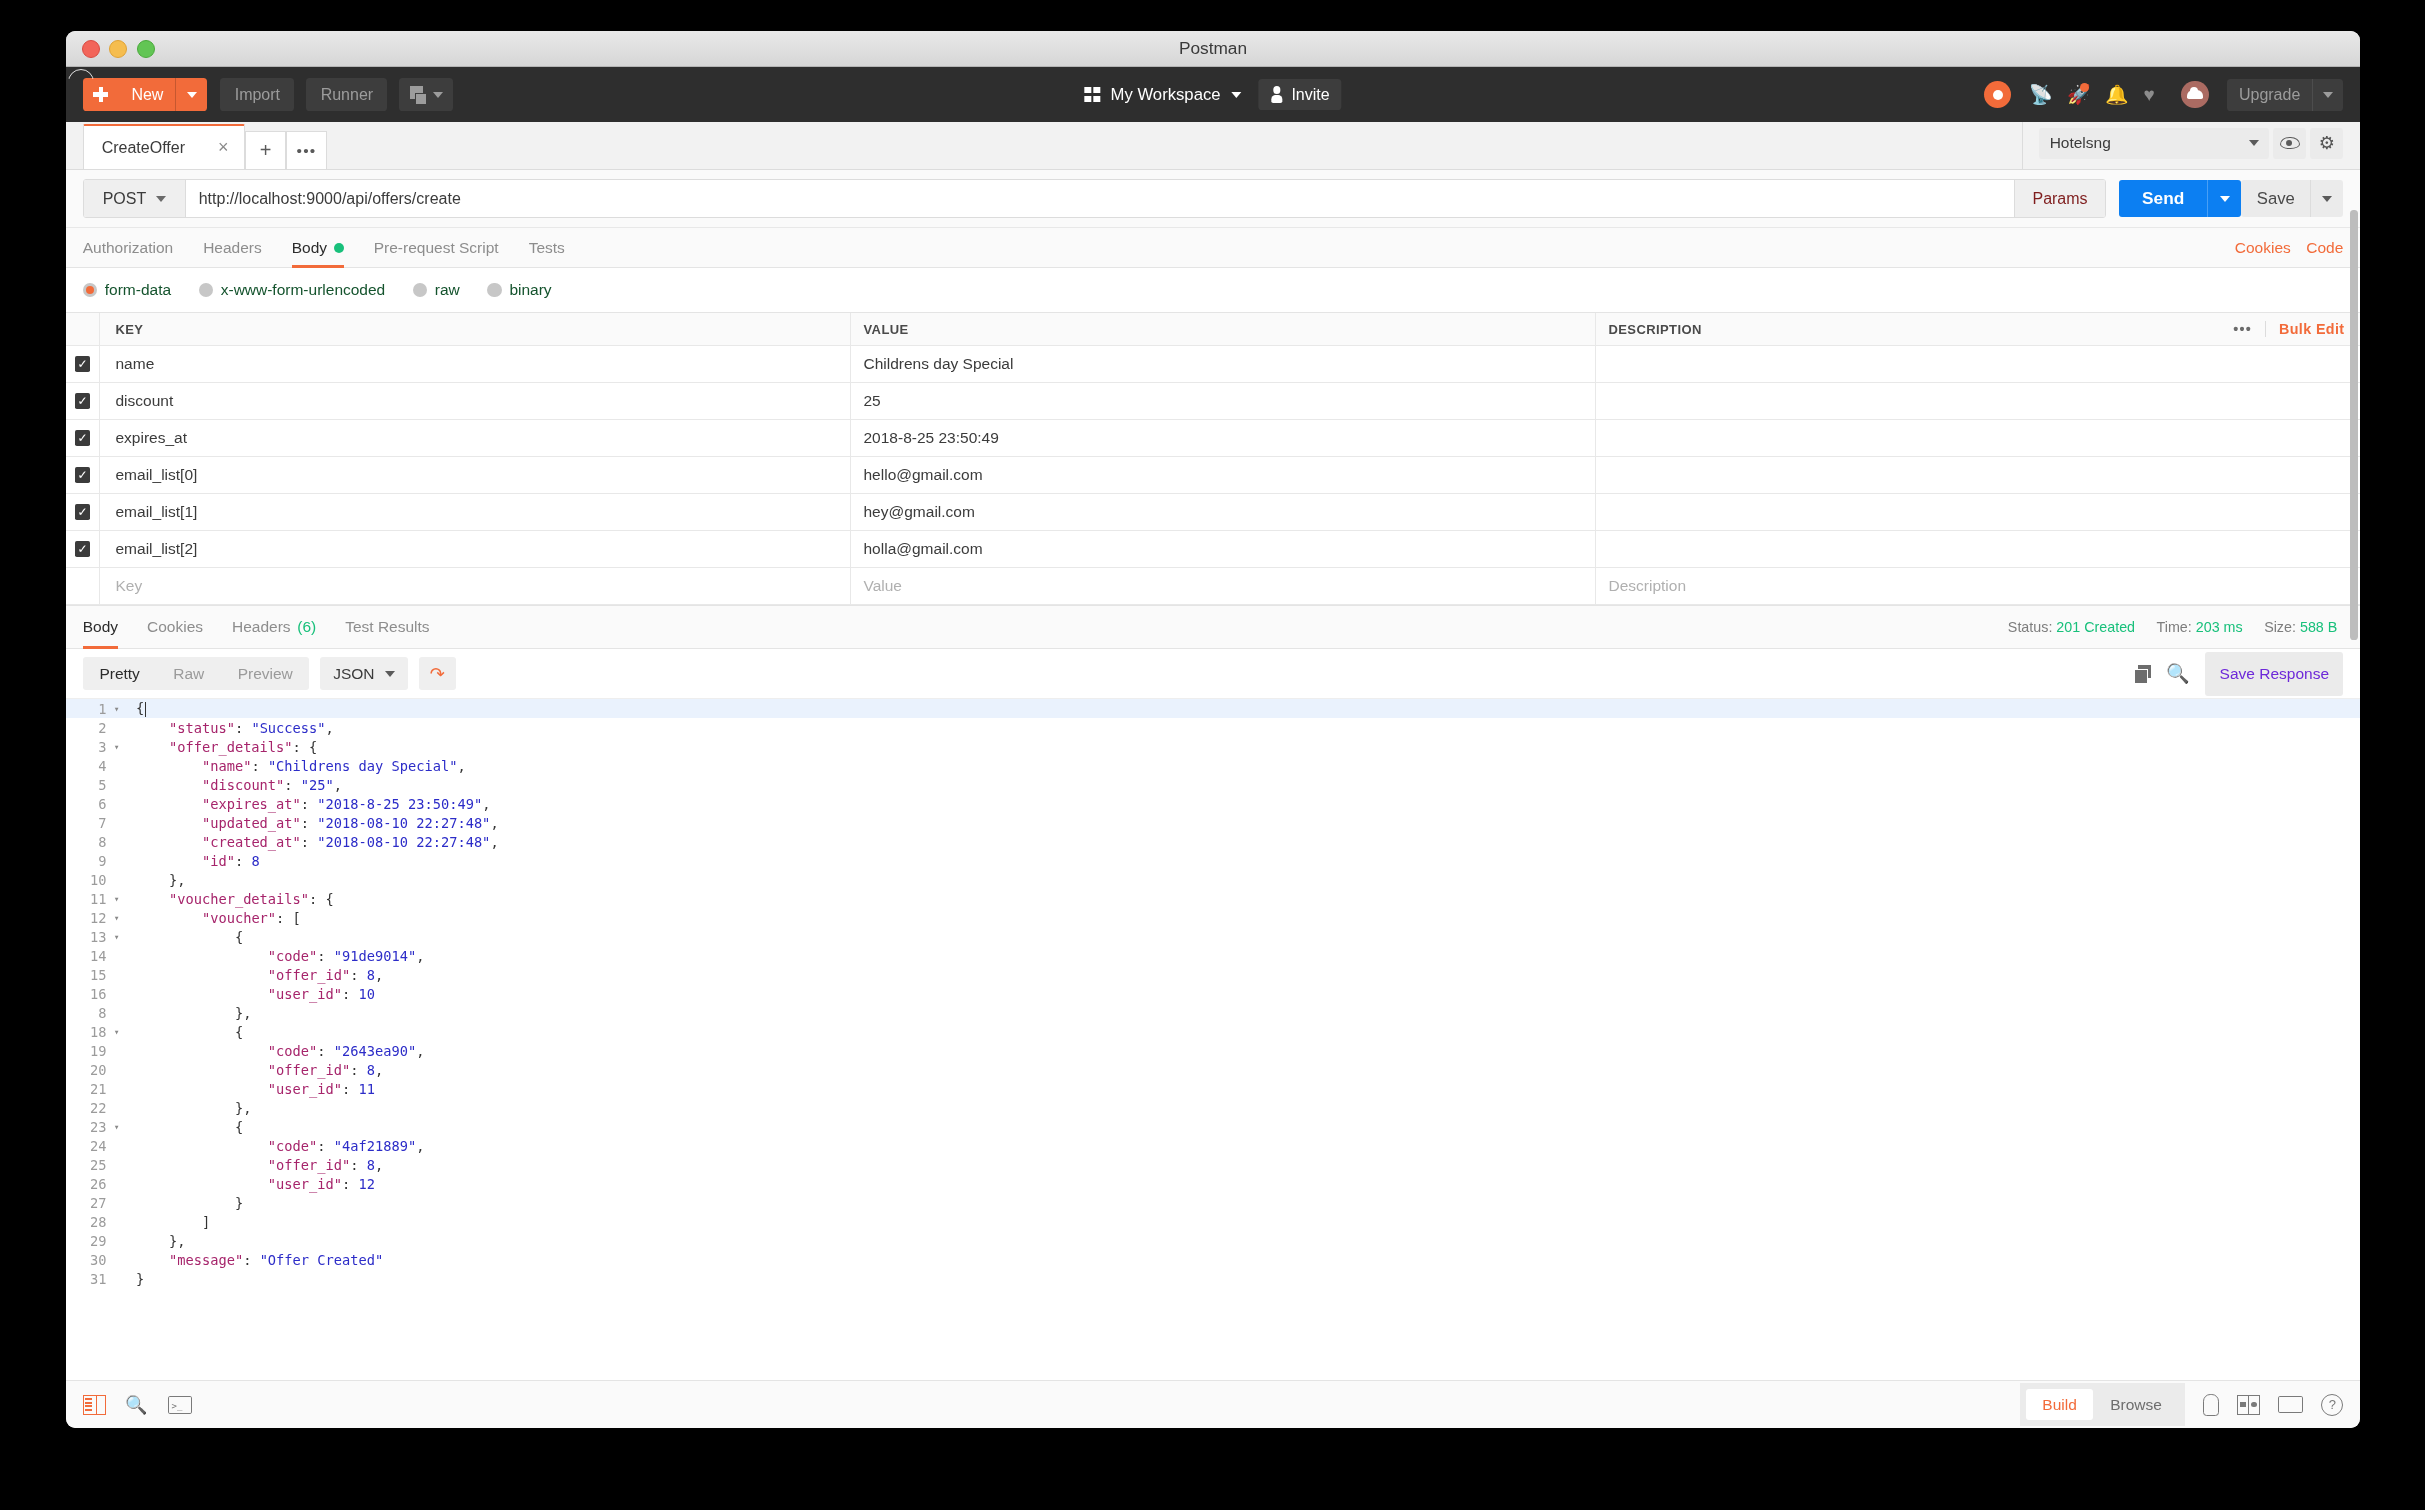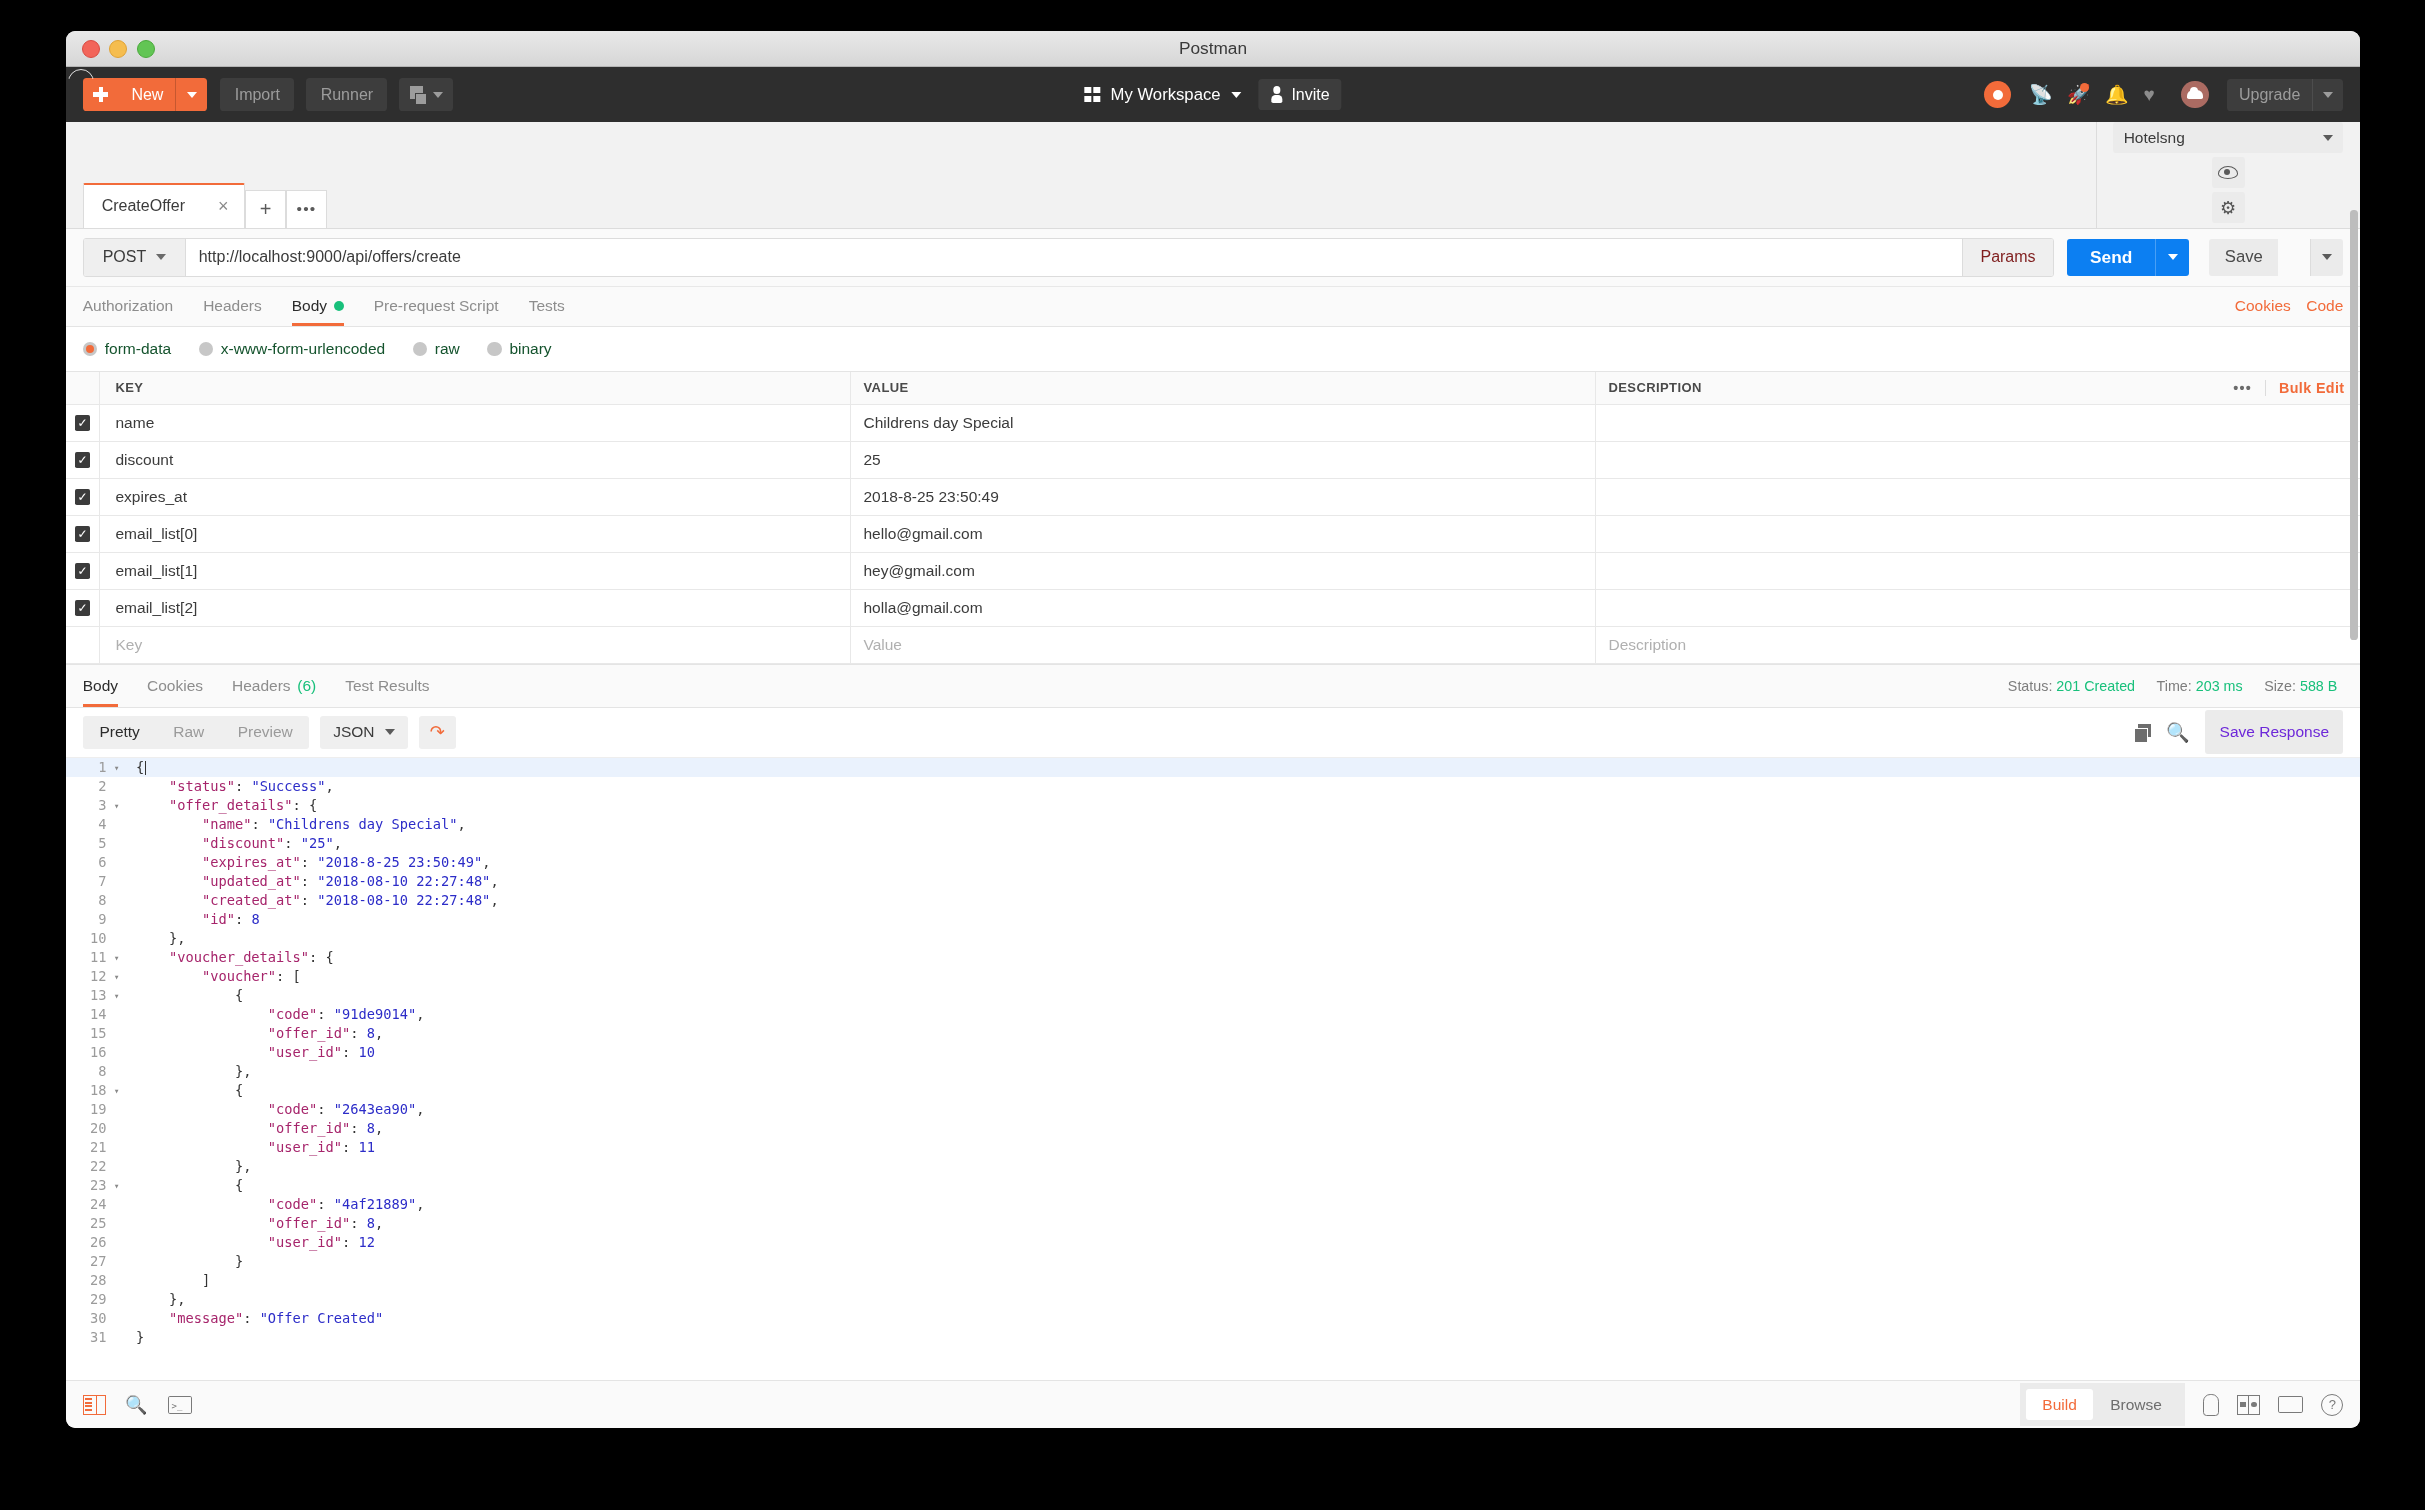--- a/index.html
+++ b/index.html
@@ -280,22 +280,22 @@
   .send-btn {
     background: #0c7ff2; color: #fff; font-size: 17.3px; font-weight: bold;
     display: flex; align-items: center; padding: 0 23px;
   }
   .send-caret {
     background: #0c7ff2; width: 33px;
     display: flex; align-items: center; justify-content: center;
     border-left: 0.6px solid rgba(255,255,255,.25); color: #fff;
   }
   .save-grp {
-    display: flex; height: 37px; margin-left: 20px;
-    border-radius: 3px; overflow: hidden; gap: 32px;
+    display: flex; height: 37px; margin-left: 0;
+    border-radius: 3px; overflow: hidden;
   }
   .save-btn { background: #ebebeb; color: #4a4a4a; font-size: 16.7px; display:flex;align-items:center;padding: 0 15.5px; }
   .save-caret { background:#ebebeb; width: 32px; display:flex;align-items:center;justify-content:center;border-left:0.6px solid #dcdcdc;color:#5a5a5a;}
 
   
   #reqtabs {
     flex: 0 0 39px;
     background: #fafafa;
     display: flex; align-items: center;
     padding: 0 16.7px;
@@ -564,21 +564,21 @@
   </div>
 
   <div id="tabstrip">
     <div class="req-tab">
       <span>CreateOffer</span>
       <span class="x">×</span>
     </div>
     <div class="tab-add">+</div>
     <div class="tab-more">•••</div>
     <div id="env-area">
-      <div style="align-self:center;display:flex;gap:4px;align-items:center;flex-direction:column;">
+      <div style="align-self:center;display:flex;gap:4px;align-items:center;">
         <div class="env-select">
           <span>Hotelsng</span>
           <span class="caret" style="color:#5a5a5a"></span>
         </div>
         <div class="sq-btn">
           <span class="eye"></span>
         </div>
         <div class="sq-btn">
           <span class="gear">⚙</span>
         </div>

